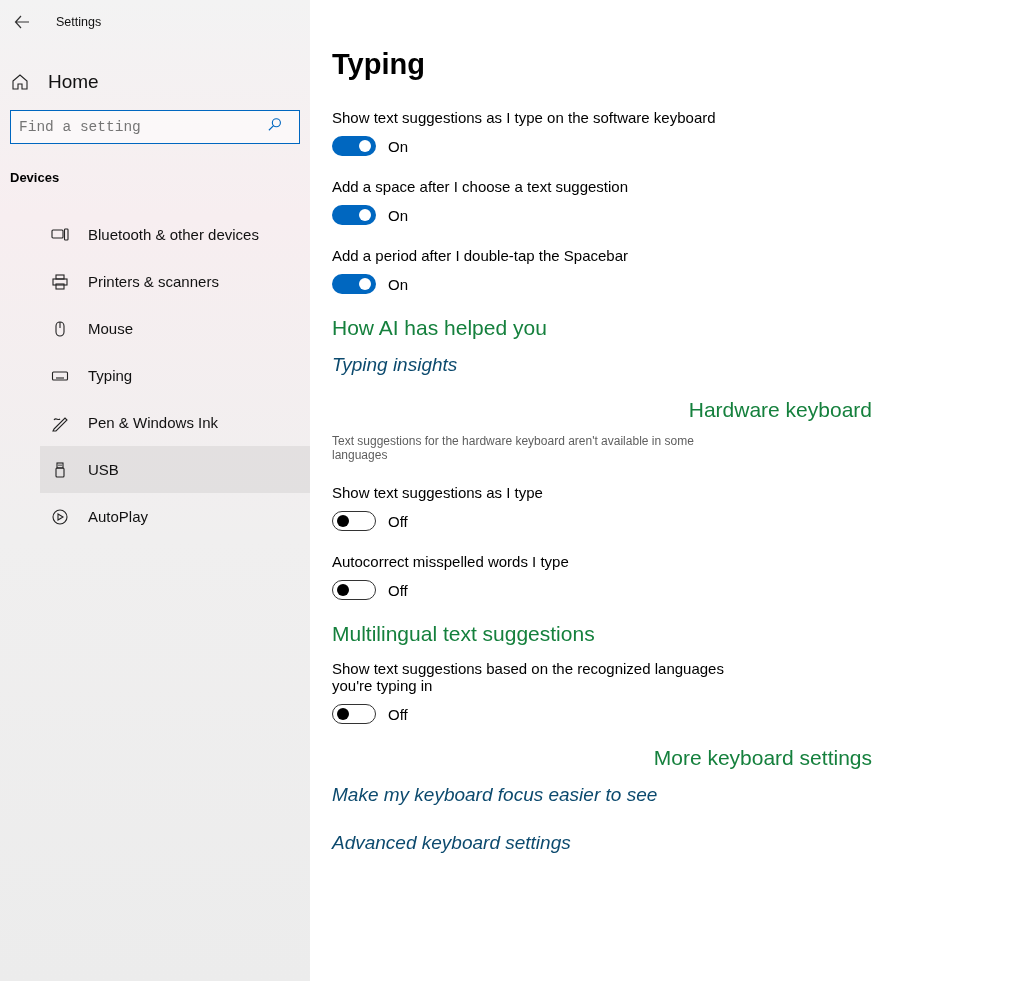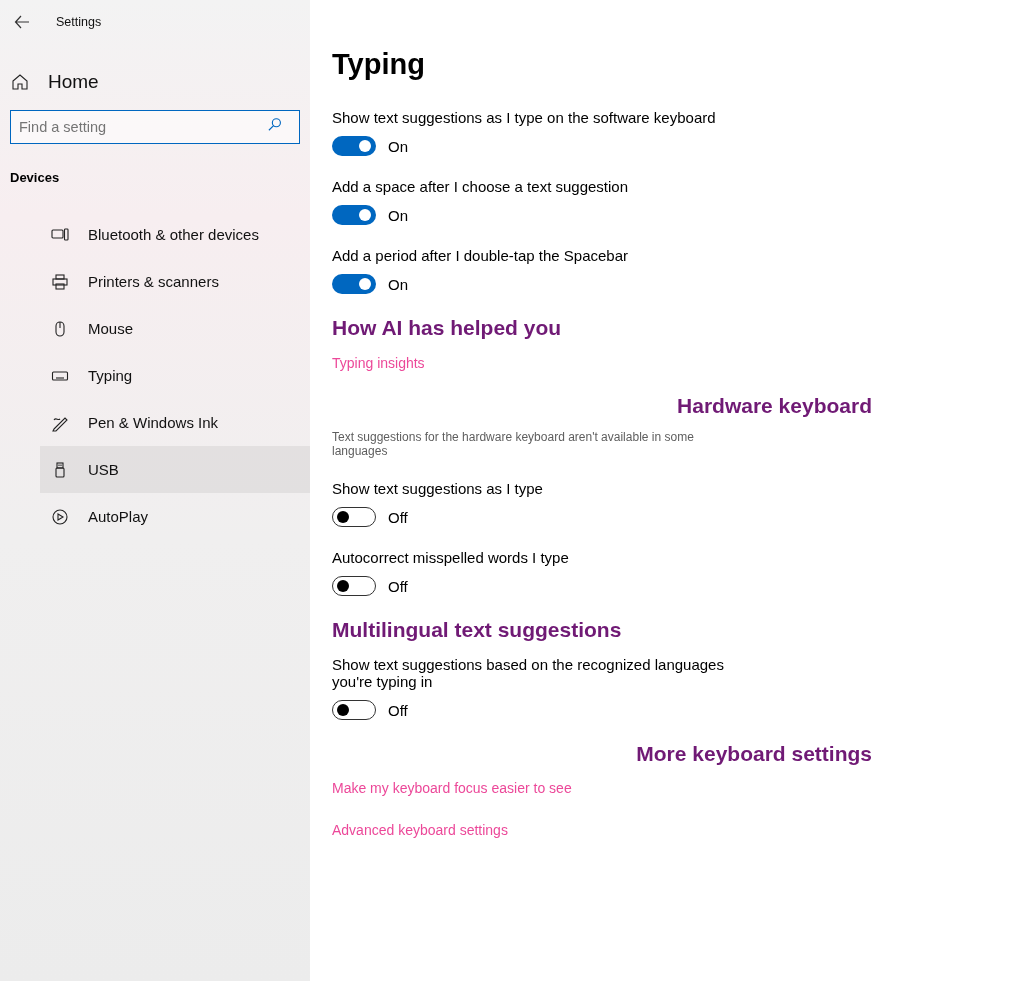--- a/index.html
+++ b/index.html
@@ -71,20 +71,21 @@
       padding: 8px 10px 12px 10px;
     }
     .search-box {
       width: 100%;
       height: 34px;
       border: 1px solid #0067c0;
       padding: 0 28px 0 8px;
       font-size: 14.5px;
       background: rgba(255,255,255,0.55);
       position: relative;
+      font-family: Liberation Mono, monospace;
     }
     .search-container {
       position: relative;
     }
     .search-glyph {
       position: absolute;
       right: 18px;
       top: 50%;
       transform: translateY(-52%);
       color: #0067c0;
@@ -176,30 +177,31 @@
       background: #000;
       top: 3px;
       left: 4px;
     }
     .toggle-state {
       font-size: 15px;
       color: #000;
     }
     h2.section-title {
       font-size: 21px;
-      font-weight: 700;
-      color: #701a75;
+      font-weight: 400;
+      color: #15803d;
       margin-top: 22px;
       margin-bottom: 14px;
     }
     .link {
-      font-size: 14px;
-      color: #ec4899;
+      font-size: 19px;
+      color: #0c4a6e;
       cursor: pointer;
       display: inline-block;
+      font-style: italic;
     }
     .section-desc {
       font-size: 12px;
       color: #5e5e5e;
       margin-top: -2px;
       margin-bottom: 22px;
       max-width: 420px;
     }
     .setting-block {
       margin-bottom: 4px;

